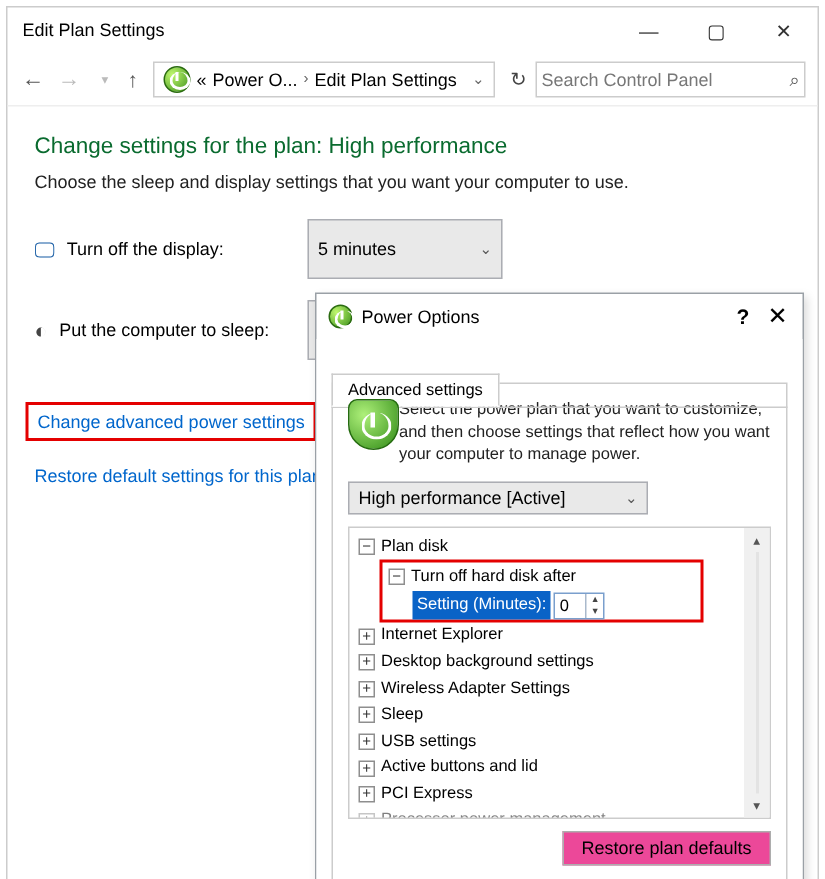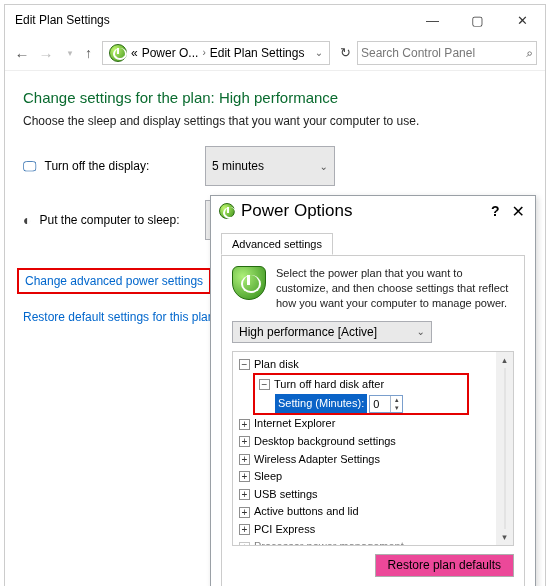--- a/index.html
+++ b/index.html
@@ -30,28 +30,28 @@
 .moon-icon { color: #444; font-size: 14px; }
 .select { border: 1px solid #abadb3; width: 130px; height: 40px; font-size: 12px; padding: 0 6px; display: flex; align-items: center; justify-content: space-between; background:#e9e9e9; }
 .select .dd { font-size: 10px; color: #555; }
 .link { color: #0066cc; font-size: 12px; cursor: pointer; }
 .link.boxed { border: 2px solid #e40000; padding: 4px 6px; display: inline-block; margin-bottom: 10px; margin-left:-6px;}
 .link.plain { display: block; margin-top: 6px; }
 
 .dialog { position: absolute; left: 210px; top: 195px; width: 326px; border: 1px solid #9aa0a6; background: #fff; box-shadow: 2px 2px 6px rgba(0,0,0,0.15); }
 .dlg-titlebar { display: flex; align-items: center; height: 30px; padding: 0 0 0 8px; }
 .dlg-titlebar .picon { width: 16px; height: 16px; margin-right: 6px; }
-.dlg-title { flex: 1; font-size: 17px; }
+.dlg-title { flex: 1; font-size: 12px; }
 .dlg-titlebar .help { font-size: 14px; font-weight: bold; margin-right: 12px; }
 .dlg-titlebar .close { font-size: 16px; margin-right: 10px; }
 .dlg-body { padding: 6px 10px 8px 10px; background: #fff; }
-.tabbar { display: flex; border-bottom: 1px solid #ccc; position:relative; top:1px;}
+.tabbar { display: flex; border-bottom: 1px solid #ccc; position:relative; top:17px;}
 .tab { font-size: 11px; padding: 4px 10px; border: 1px solid #ccc; border-bottom: 1px solid #fff; background: #fff; }
 .tabpanel { border: 1px solid #ccc; padding: 10px; }
-.tabpanel-top { display: flex; gap: 10px; margin-bottom: 10px; }
+.tabpanel-top { display: flex; margin-bottom: 10px; }
 .shield { width: 34px; height: 34px; flex-shrink:0; background: radial-gradient(circle at 30% 30%,#aef07a,#2f8a15); border-radius: 6px 6px 50% 50%; border:1px solid #246b0f; position:relative; }
 .shield::after{content:"";position:absolute;left:14px;top:8px;width:3px;height:10px;background:#fff;}
 .shield::before{content:"";position:absolute;left:8px;top:8px;width:16px;height:16px;border:2px solid #fff;border-top:none;border-radius:50%;}
 .explain { font-size: 11px; line-height: 1.35; color: #222; }
 .plan-select { border: 1px solid #abadb3; height: 22px; font-size: 12px; padding: 0 6px; display: flex; align-items: center; justify-content: space-between; width: 200px; margin-bottom: 8px; background:#e9e9e9;}
 .plan-select .dd { font-size: 10px; color: #555; }
 .tree-wrap { display: flex; border: 1px solid #ccc; height: 195px; }
 .tree { flex: 1; padding: 4px 2px; font-size: 11px; overflow: hidden; line-height: 1.6; }
 .tree-scroll { width: 17px; background: #f0f0f0; display: flex; flex-direction: column; align-items: center; }
 .tree-scroll .sbtn { font-size: 9px; color: #555; height: 16px; display:flex;align-items:center;justify-content:center;width:100%;}

